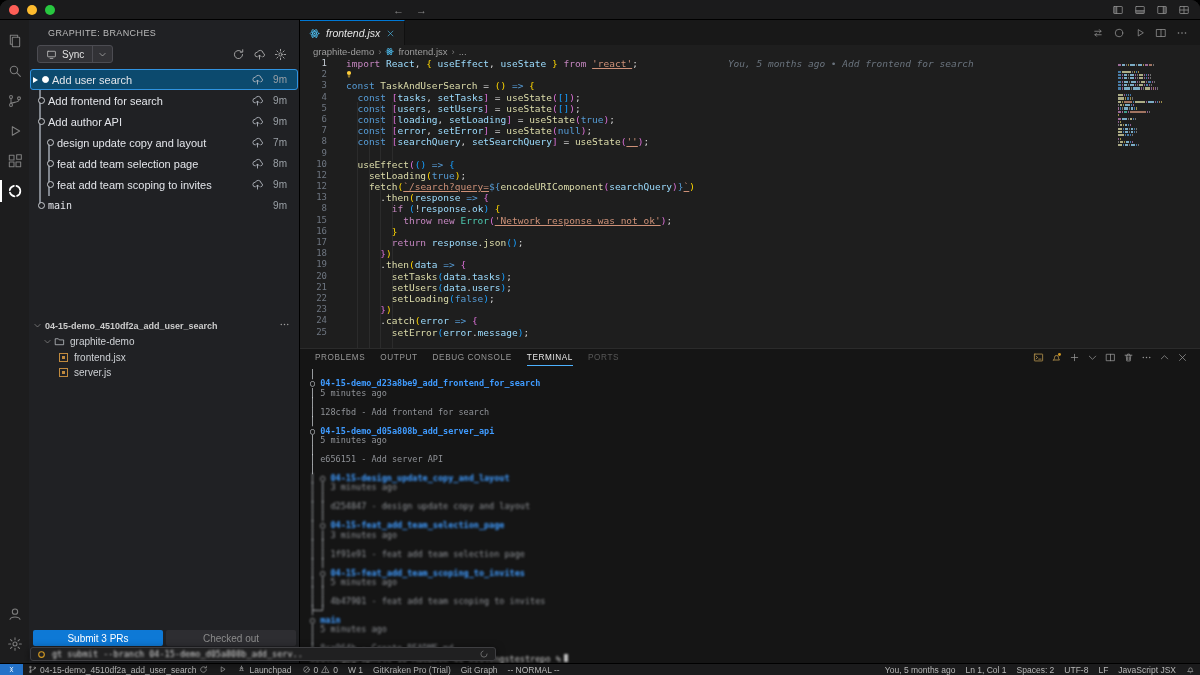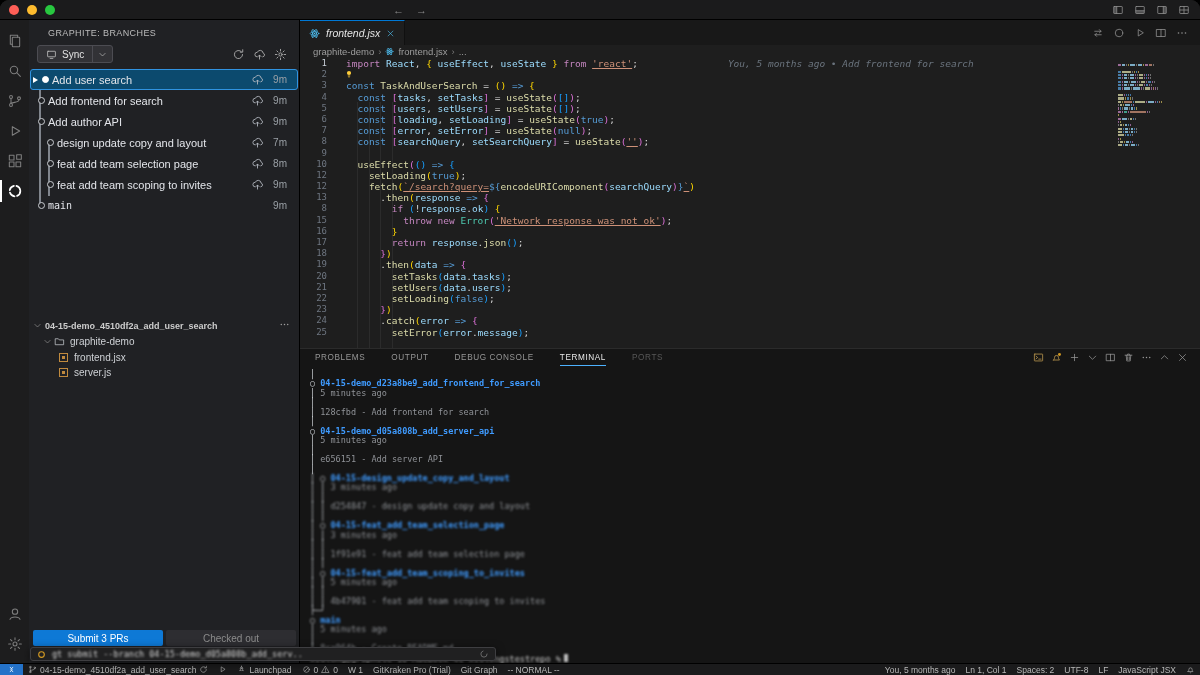--- a/index.html
+++ b/index.html
@@ -832,21 +832,21 @@
               <span class="mm-tok" style="width: 1px; background: rgb(138, 138, 138);"></span>
               <span class="mm-tok" style="width: 3.85px; background: rgb(156, 220, 254);"></span>
               <span class="mm-tok" style="width: 1px; background: rgb(74, 143, 208);"></span>
               <span class="mm-tok" style="width: 1px; background: rgb(138, 138, 138);"></span>
             </div>
           </div>
       </div>
 
       <div class="panel">
         <div class="panel-tabs">
-          <span id="panel-tabs-host" style="display:flex;gap:26px;height:100%;align-items:flex-end;">
+          <span id="panel-tabs-host" style="display:flex;gap:15px;height:100%;align-items:flex-end;">
               <span class="panel-tab">PROBLEMS</span>
               <span class="panel-tab">OUTPUT</span>
               <span class="panel-tab">DEBUG CONSOLE</span>
               <span class="panel-tab active">TERMINAL</span>
               <span class="panel-tab dim">PORTS</span>
             </span>
           <div class="panel-actions" id="panel-actions">
               <span class="icon gold" style="width: 11px; height: 11px;">
                 <svg viewBox="0 0 24 24" fill="none" stroke="currentColor" stroke-width="1.6" stroke-linecap="round" stroke-linejoin="round">
                   <rect x="3" y="4.5" width="18" height="15" rx="1"></rect>

